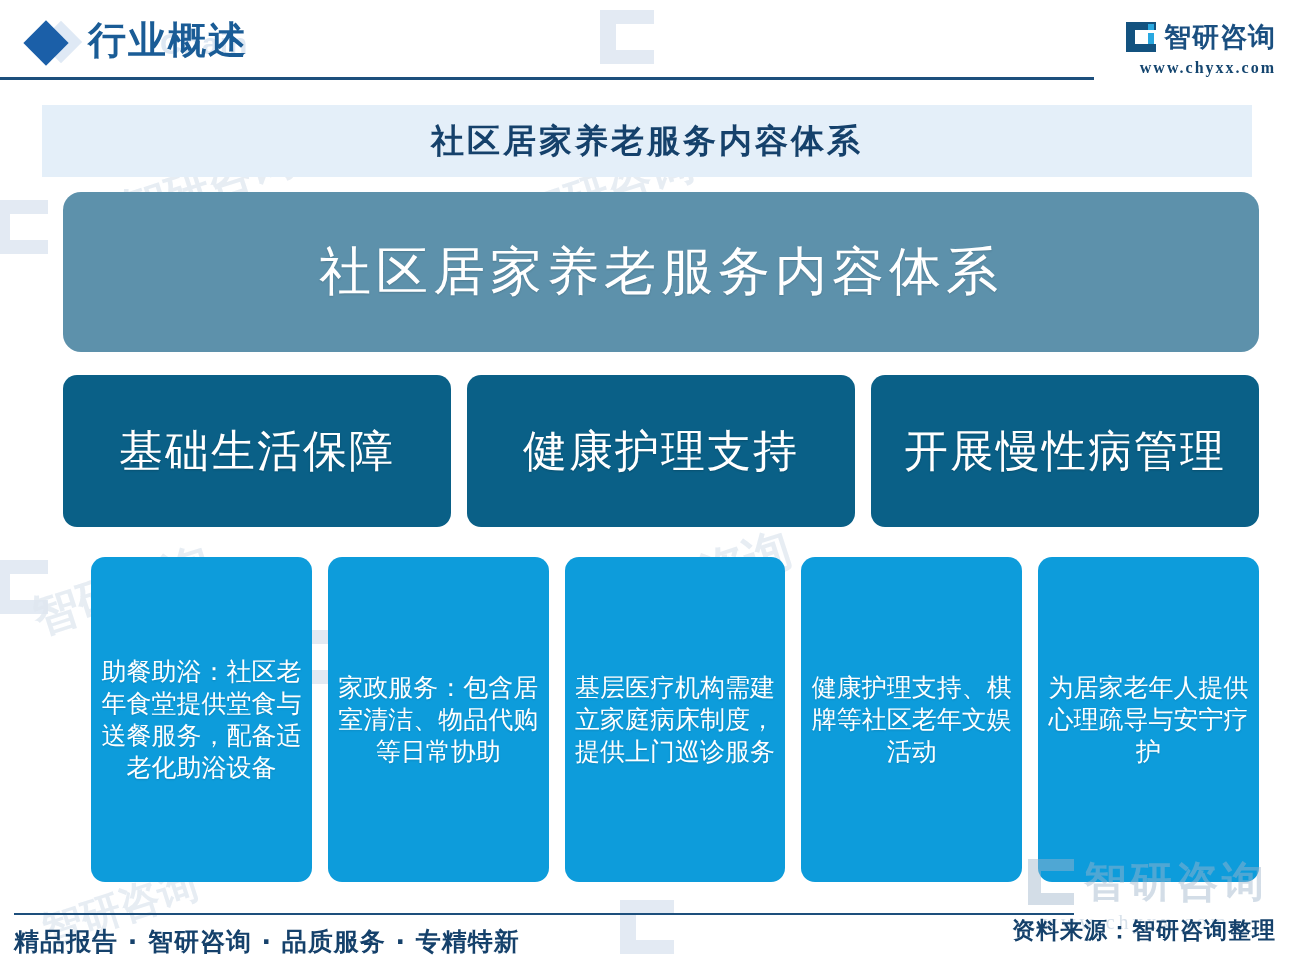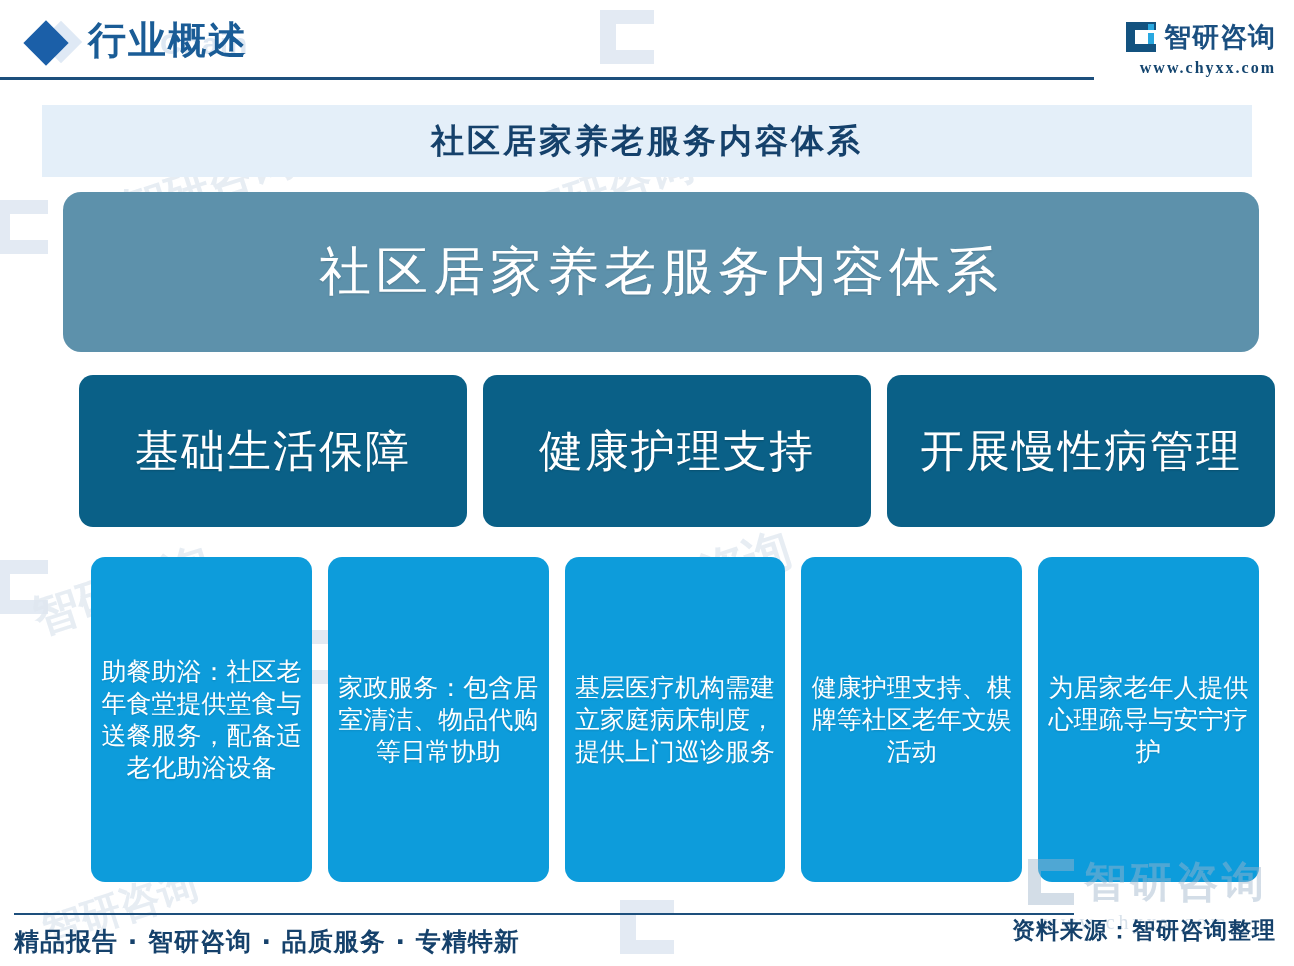--- a/index.html
+++ b/index.html
@@ -201,21 +201,20 @@
     text-shadow: 0 1px 2px rgba(0,0,0,.15);
   }
 
   
   #category-row {
     position: absolute;
     left: 63px; top: 375px;
     width: 1196px; height: 152px;
     display: flex;
     gap: 16px;
-    margin-left: 16px;
   }
   .category-box {
     flex: 1 1 0;
     background: #0a6087;
     border-radius: 14px;
     display: flex;
     align-items: center;
     justify-content: center;
   }
   .category-label {

